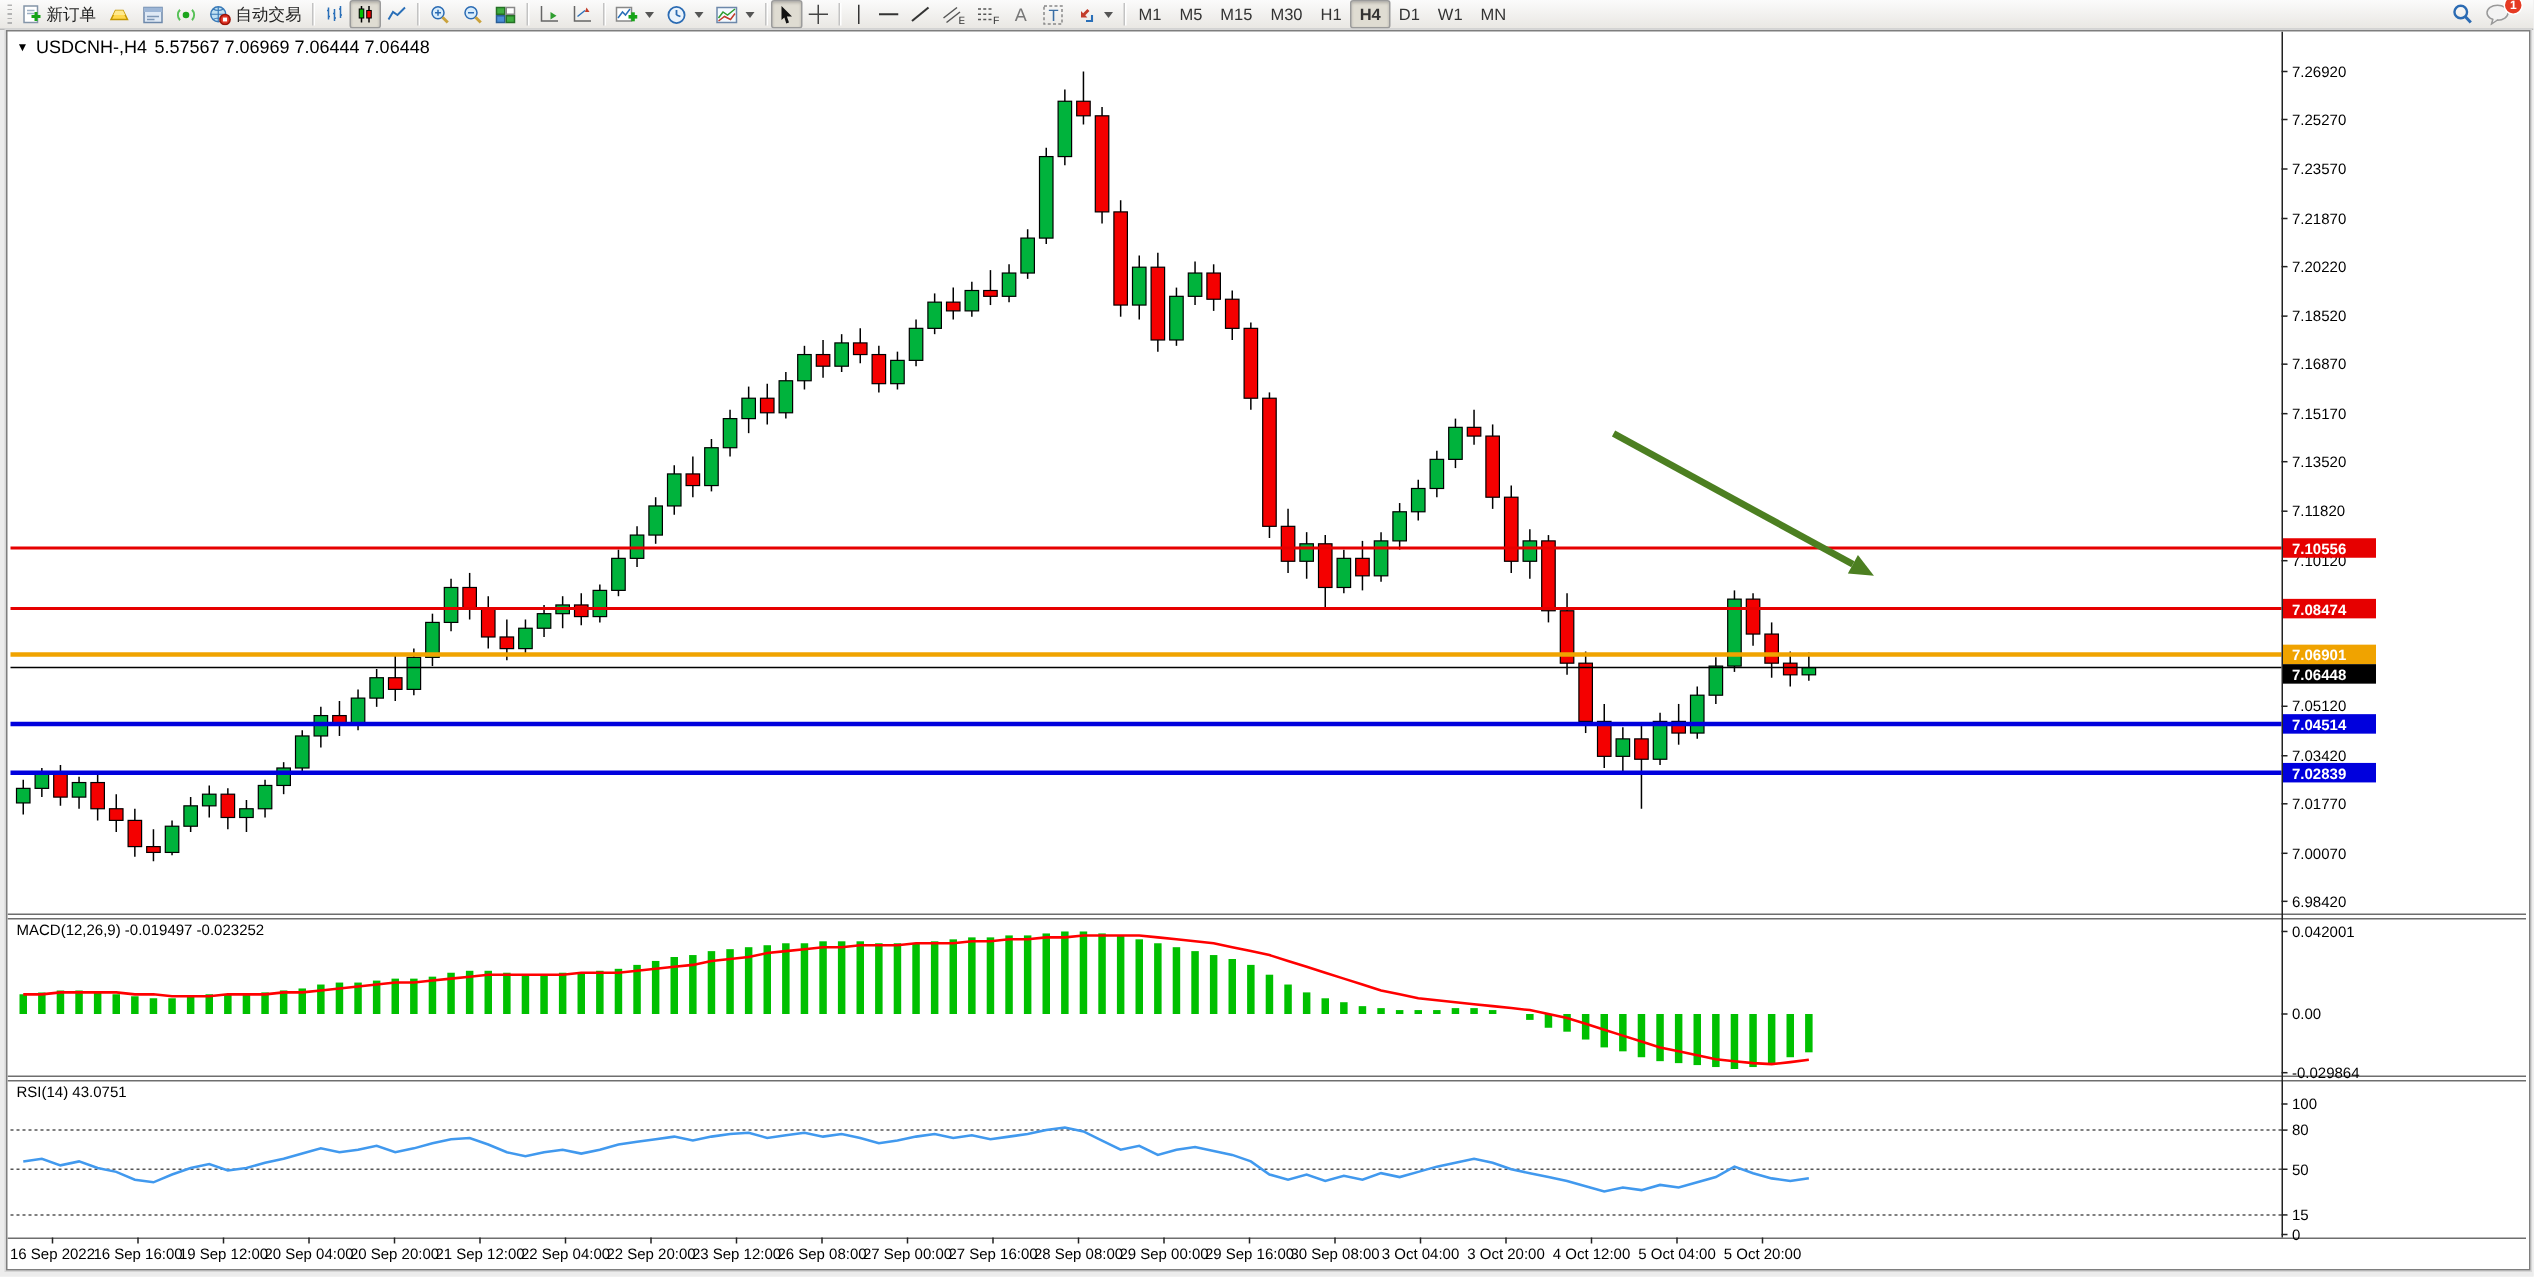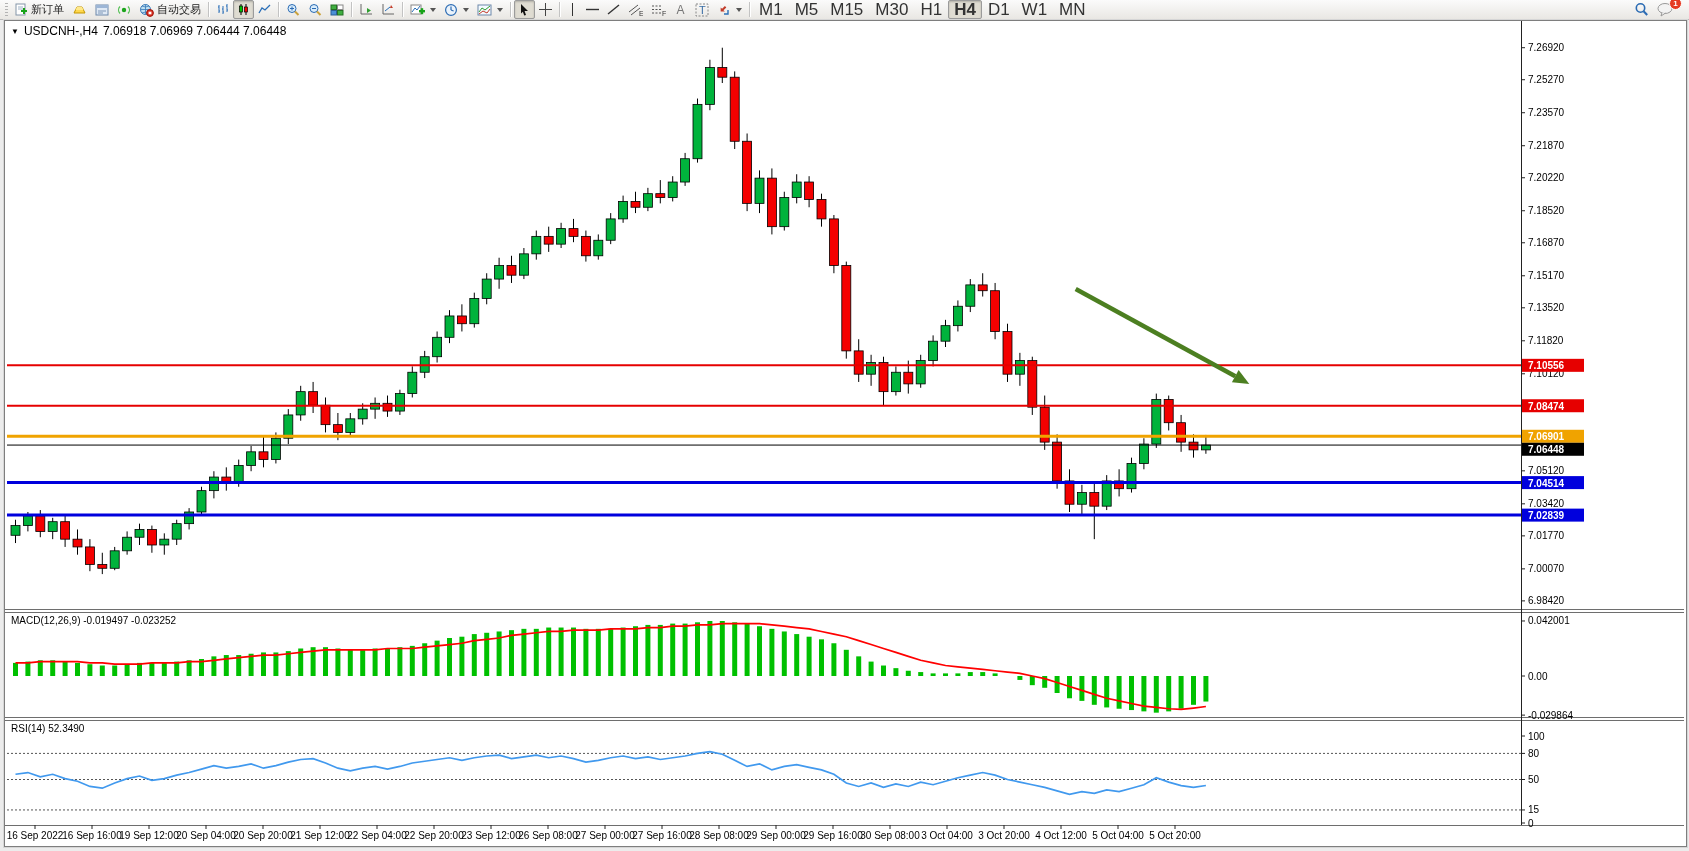--- a/index.html
+++ b/index.html
@@ -9,21 +9,21 @@
     background:linear-gradient(#fbfbfb,#e9e7e3);border-bottom:1px solid #b8b8b8;}
   .grip{width:3px;height:14px;margin:0 2px;
     background-image:repeating-linear-gradient(to bottom,#b3b3b3 0 1px,transparent 1px 3px);}
   .sep{width:1px;height:15px;background:#c3c3c3;box-shadow:1px 0 0 #fff;margin:0 3px;}
   .tb{height:17px;display:inline-flex;align-items:center;gap:3px;padding:0 3px;
     font-size:11px;color:#222;border:1px solid transparent;border-radius:2px;background:transparent;
     font-family:"Liberation Sans",sans-serif;cursor:default;white-space:nowrap;}
   .tb.active{background:#dfdcd2;border-color:#9b9b9b;box-shadow:inset 0 1px 2px rgba(0,0,0,.2);font-weight:bold;}
   .tb .caret{width:0;height:0;border-left:3px solid transparent;border-right:3px solid transparent;
     border-top:4px solid #555;margin-left:2px;}
-  .tf-btn{padding:0 5px;font-size:17px;color:#333;text-align:right;}
+  .tf-btn{padding:0 5px;font-size:11px;color:#333;text-align:right;}
   .spacer{flex:1;}
   .badge{position:absolute;top:-4px;right:-5px;width:11px;height:11px;border-radius:50%;
     background:#e53a23;color:#fff;font-size:8px;font-weight:bold;display:flex;align-items:center;
     justify-content:center;border:1px solid #fff;}
   .bubble-wrap{position:relative;margin-right:8px;}
   
   .chart-window{position:absolute;left:4px;top:20px;width:1681px;height:825px;
     background:#fff;border:1px solid #7e7e7e;box-shadow:0 0 0 1px #d6d6d6;}
   #chart-svg{position:absolute;left:0;top:0;}
   .chart-title{position:absolute;left:6px;top:3px;font-size:12px;color:#000;display:flex;
@@ -267,24 +267,24 @@
         <path d="M5 10.5 L4 14 L8.5 11" fill="#f3f3f3" stroke="#999"></path>
       </svg>
     <span class="badge">1</span>
   </span>
 </div>
 
 <div class="chart-window">
   <div class="chart-title">
     <span class="tri">▼</span>
     <span>USDCNH-,H4</span>
-    <span>7.06918 7.06969 7.06444 7.06448</span>
+    <span>5.57567 7.06969 7.06444 7.06448</span>
   </div>
   <div class="ind-label" id="macd-label">MACD(12,26,9) -0.019497 -0.023252</div>
-  <div class="ind-label" id="rsi-label">RSI(14) 52.3490</div>
+  <div class="ind-label" id="rsi-label">RSI(14) 43.0751</div>
   <svg id="chart-svg" width="1679" height="823">
       <g>
         <line x1="2" y1="732.4" x2="1516" y2="732.4" stroke="#555" stroke-width="1" stroke-dasharray="2,2"></line>
         <line x1="2" y1="758.5" x2="1516" y2="758.5" stroke="#555" stroke-width="1" stroke-dasharray="2,2"></line>
         <line x1="2" y1="788.95" x2="1516" y2="788.95" stroke="#555" stroke-width="1" stroke-dasharray="2,2"></line>
       </g>
       <g>
         <line x1="10.5" y1="498.75620000000123" x2="10.5" y2="522.0482000000004" stroke="#000000" stroke-width="1"></line>
         <rect x="6" y="504.5792000000015" width="9" height="9.7049999999997" fill="#00b33c" stroke="#000" stroke-width="0.8"></rect>
         <line x1="22.9" y1="490.99220000000037" x2="22.9" y2="510.4022000000017" stroke="#000000" stroke-width="1"></line>

